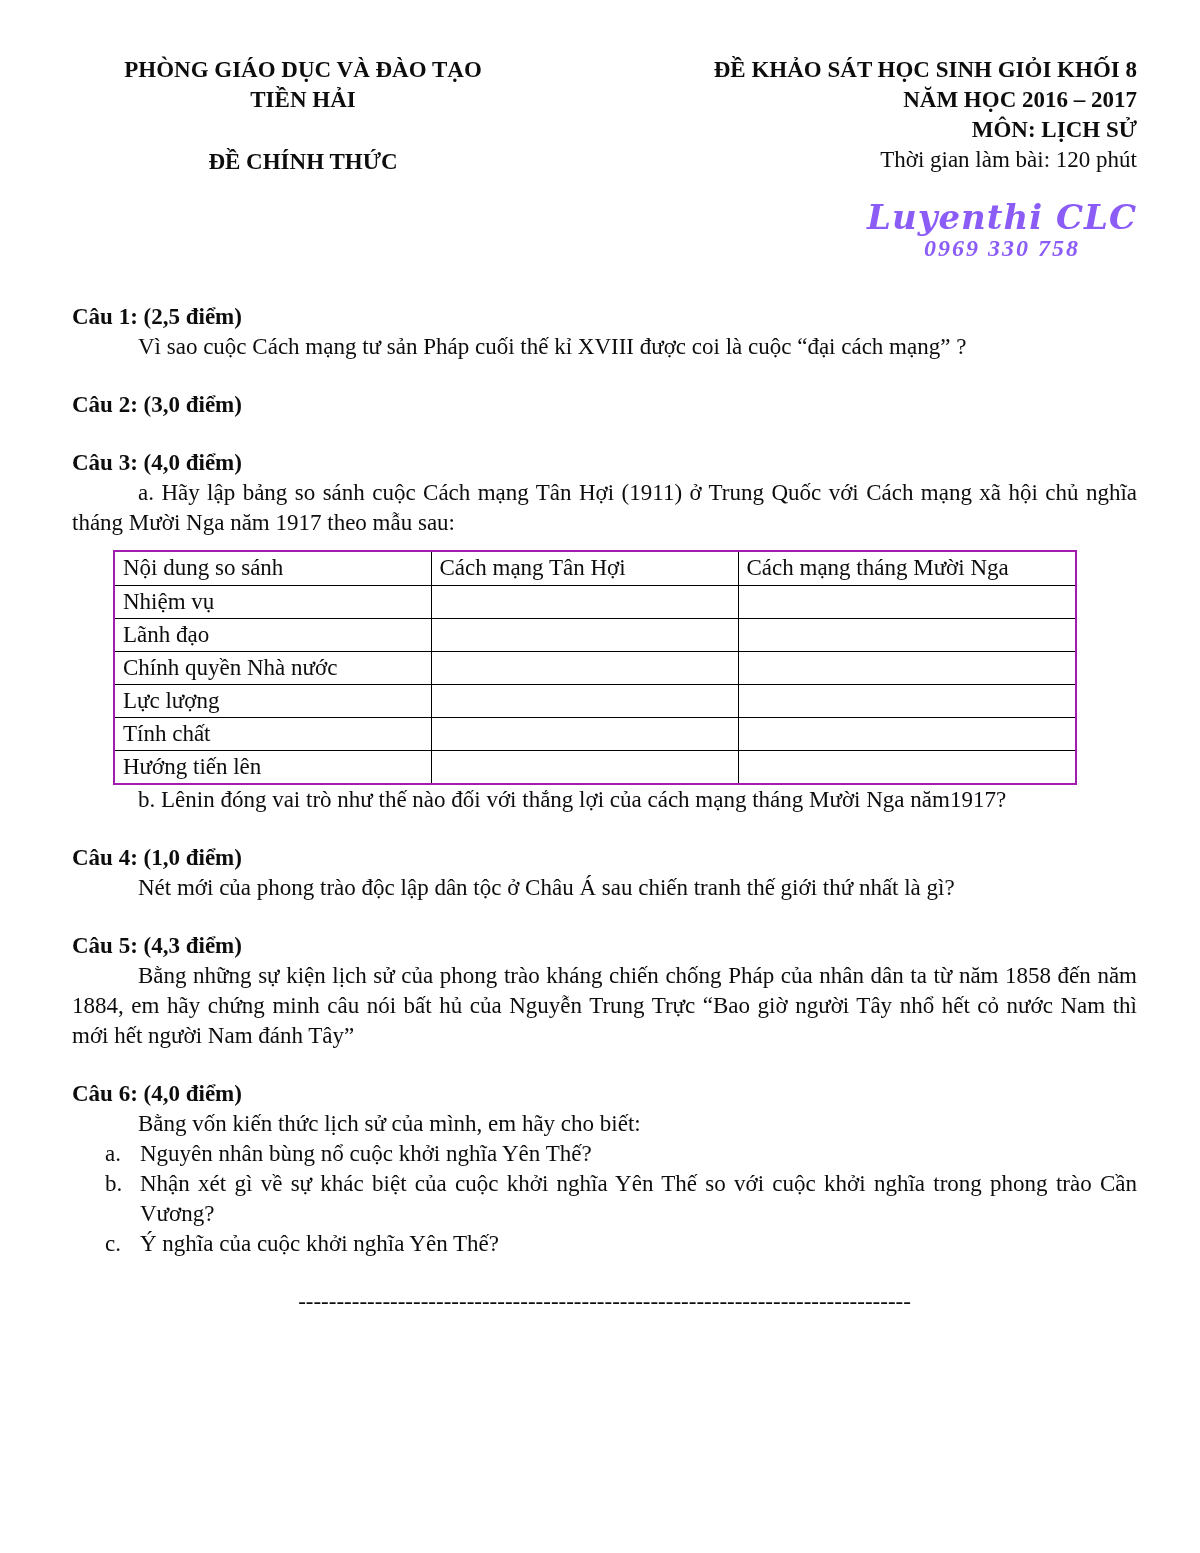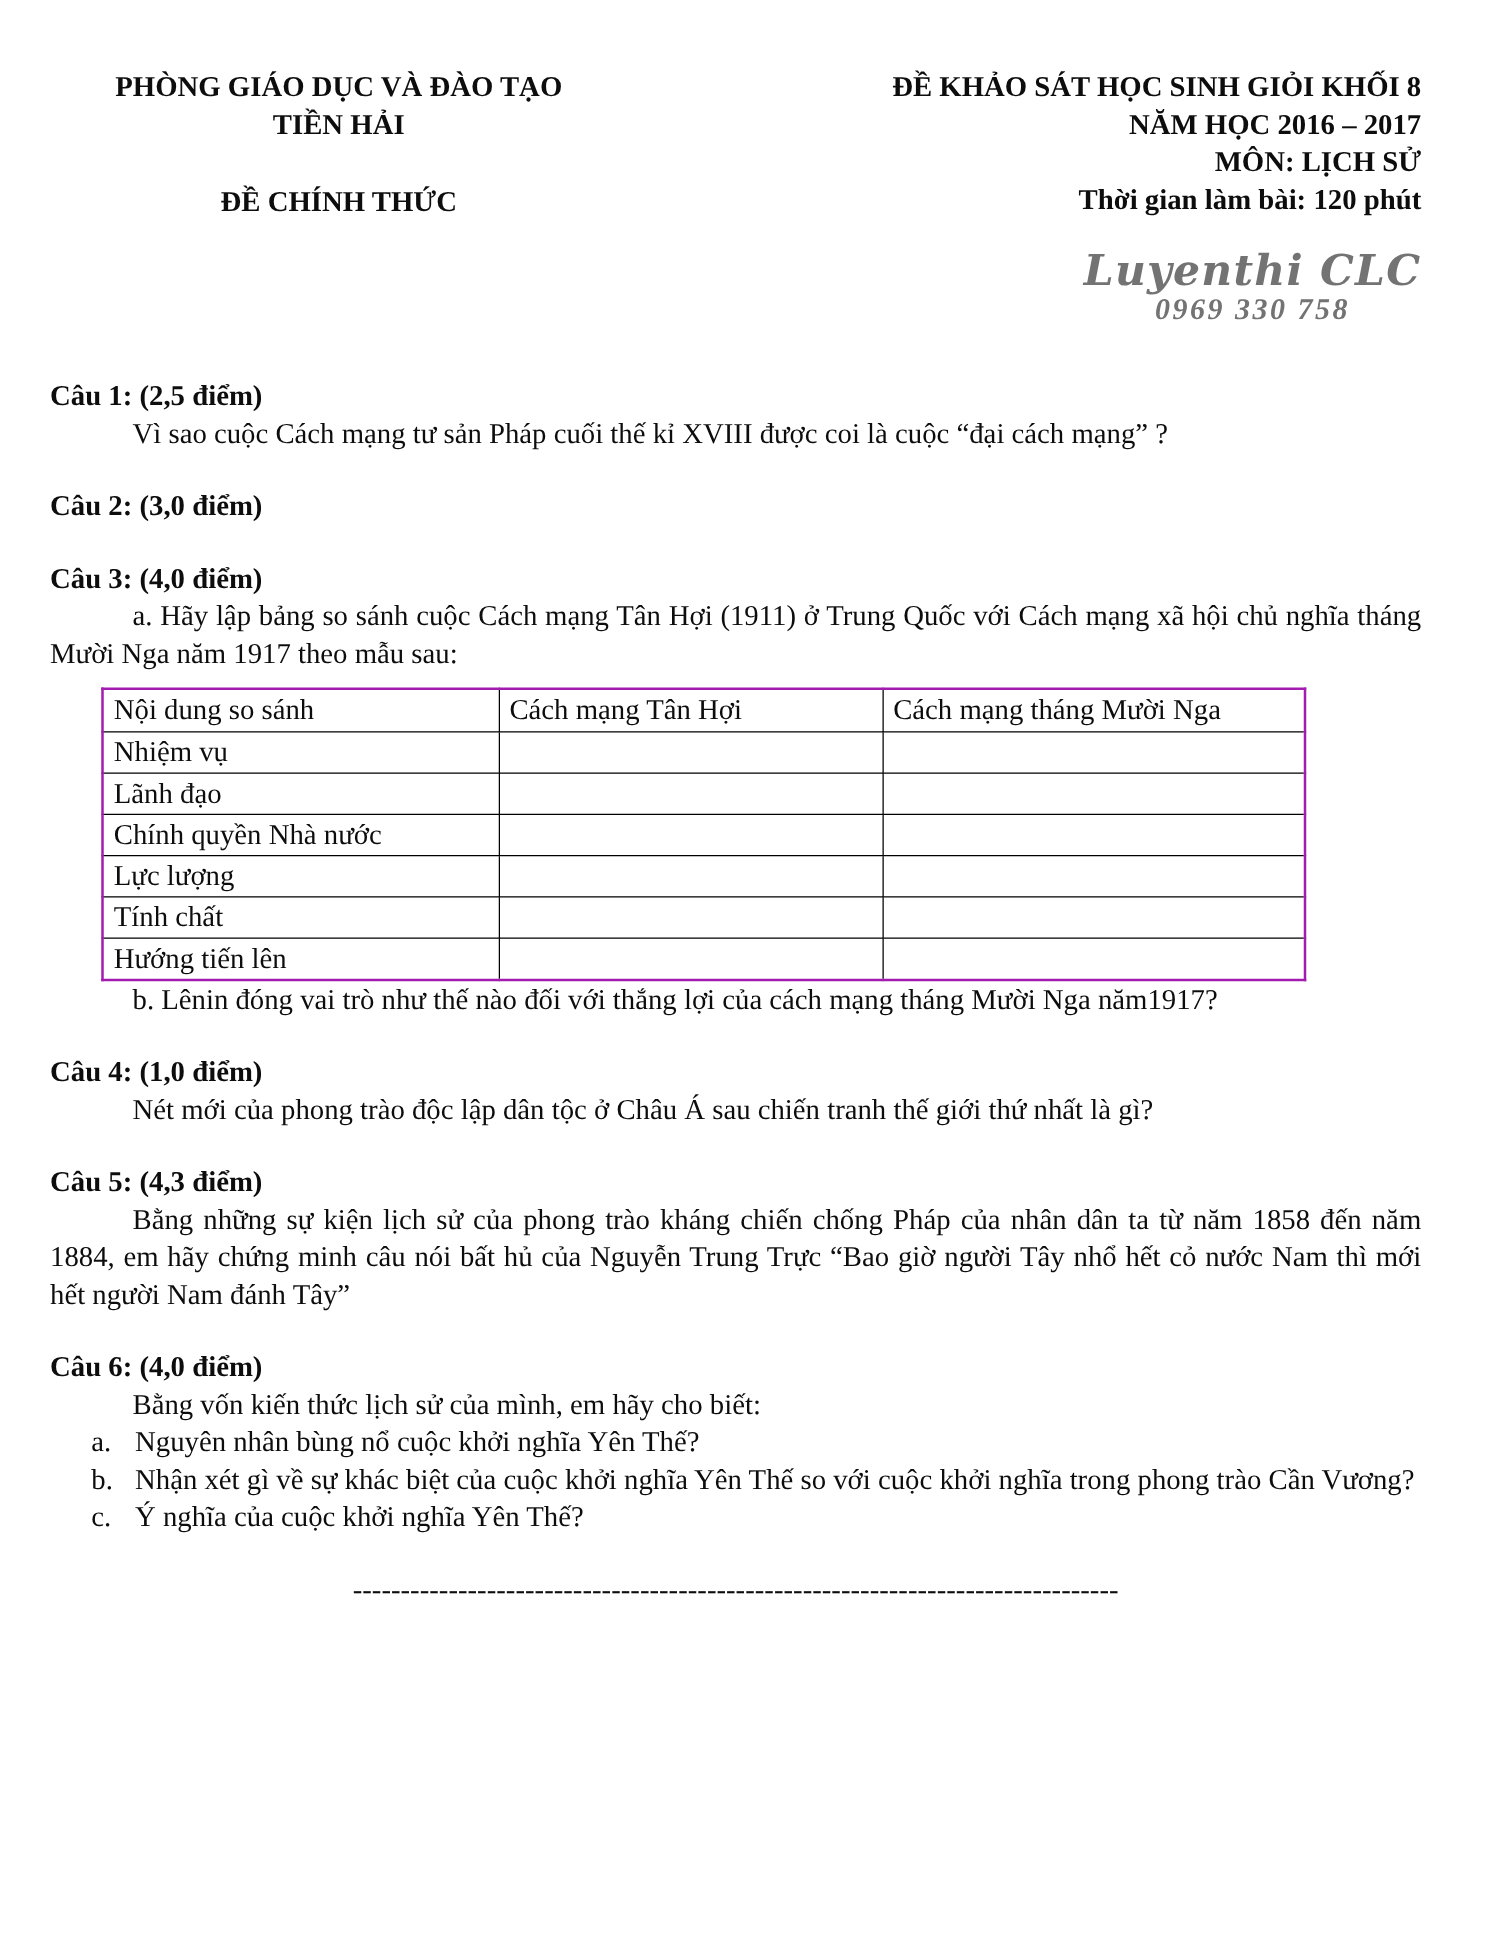--- a/index.html
+++ b/index.html
@@ -7,42 +7,42 @@
   .page {
     position: relative;
     width: 1200px;
     height: 1553px;
     margin: 0 auto;
     background: #ffffff;
     color: #0d0d0d;
     font-family: "Liberation Serif", serif;
     font-size: 23px;
     line-height: 30px;
-    padding: 55px 63px 0 40px;
+    padding: 55px 63px 0 72px;
     overflow: hidden;
   }
   
   .doc-header { display: flex; }
   .header-left {
     width: 462px;
     text-align: center;
     font-weight: bold;
   }
   .header-left .official-label { margin-top: 32px; }
   .header-right {
     flex: 1;
     text-align: right;
     font-weight: bold;
   }
-  .header-right .time-line { font-weight: bold; }
+  .header-right .time-line { font-weight: normal; }
   
   .logo-row { display: flex; justify-content: flex-end; margin-top: 22px; }
   .logo {
     text-align: center;
-    color: #737373;
+    color: #8b5cf6;
     font-style: italic;
     font-weight: bold;
   }
   .logo-name {
     font-family: "DejaVu Serif", serif;
     font-size: 34px;
     line-height: 36px;
     letter-spacing: 1px;
   }
   .logo-phone {

